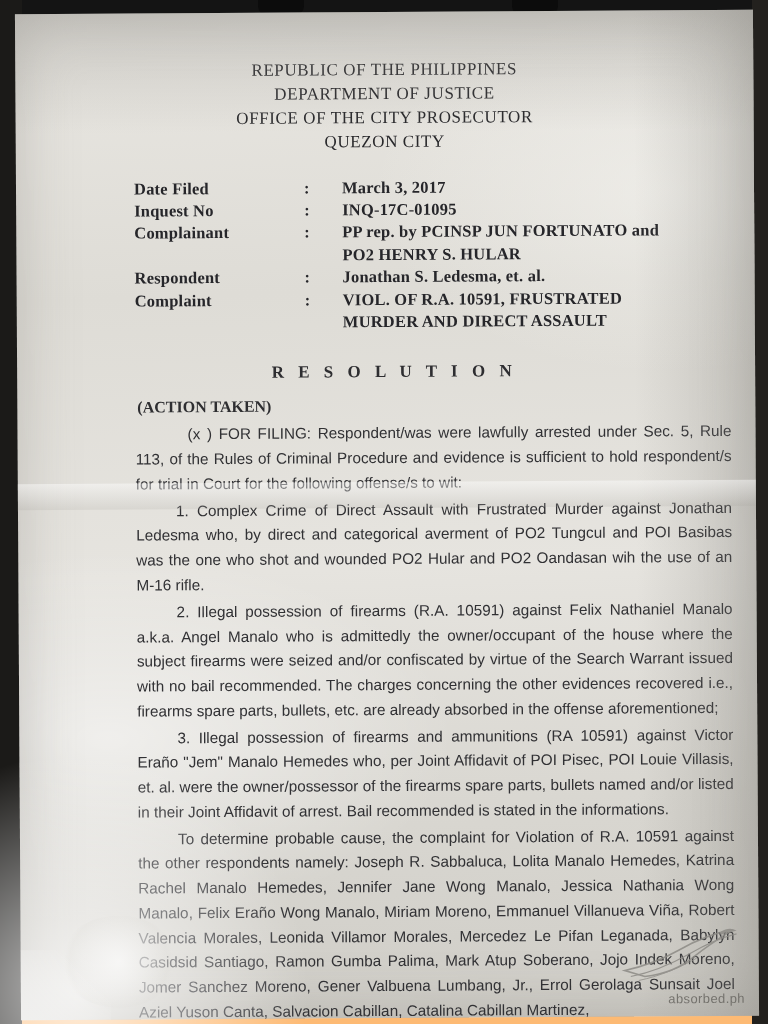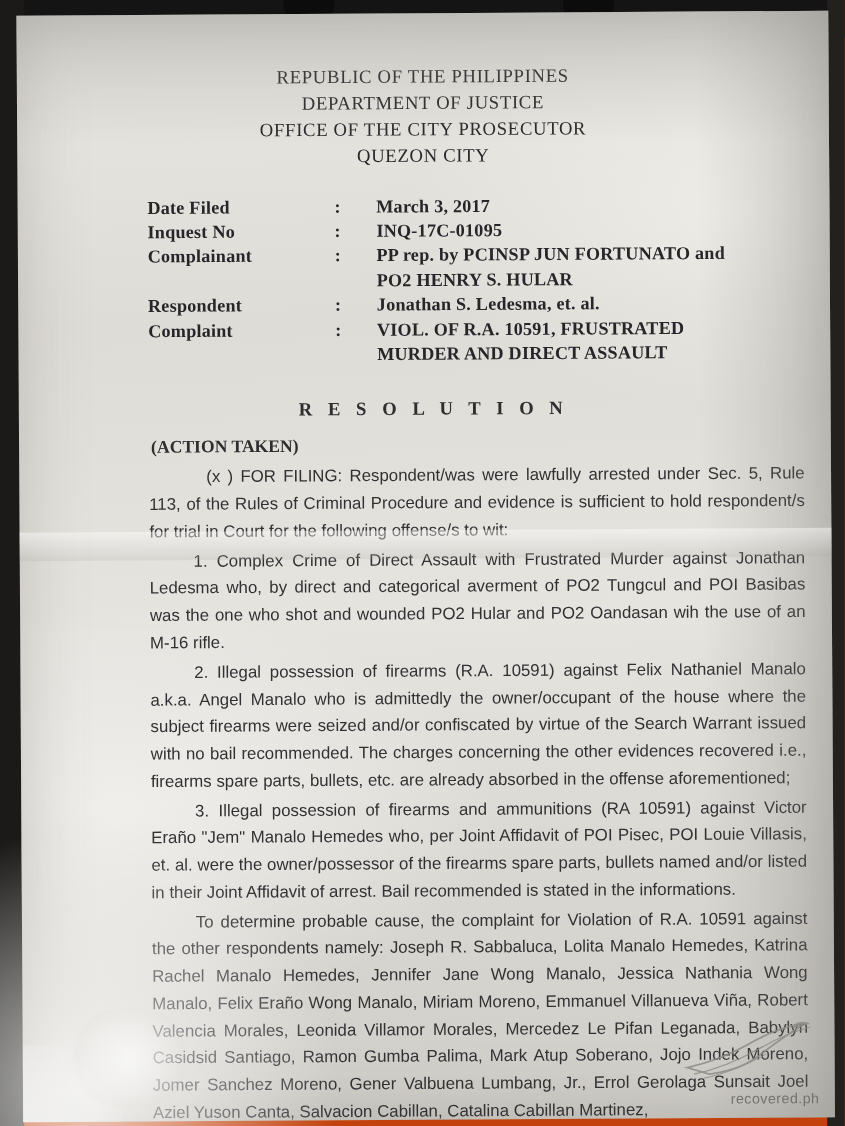--- a/index.html
+++ b/index.html
@@ -11,21 +11,21 @@
     width: 768px;
     height: 1024px;
     overflow: hidden;
     font-family: "Liberation Sans", sans-serif;
   }
 
   #photo {
     position: relative;
     width: 768px;
     height: 1024px;
-    background: #c2410c;
+    background: #fdba74;
     overflow: hidden;
   }
 
   
   .dark-top {
     position: absolute;
     left: 0; top: 0;
     width: 768px; height: 34px;
     background: #141414;
   }
@@ -302,17 +302,17 @@
     <div class="emboss"></div>
     <div class="fold-corner"></div>
 
     <div class="watermark">
       <svg class="wm-eagle" viewBox="0 0 120 58">
         <path d="M4 44 C 22 40, 40 34, 58 24 C 72 16, 88 8, 112 4 C 96 14, 84 22, 74 30 C 62 40, 44 48, 24 50 Z" fill="none" stroke="#8d8b86" stroke-width="1.6"></path>
         <path d="M10 50 C 30 46, 50 38, 68 28 C 84 19, 98 12, 116 8" fill="none" stroke="#8d8b86" stroke-width="1.1"></path>
         <path d="M18 54 C 38 50, 58 42, 76 32" fill="none" stroke="#8d8b86" stroke-width="0.9"></path>
         <path d="M100 6 C 106 2, 112 2, 116 5 C 112 6, 106 7, 100 9 Z" fill="#8d8b86"></path>
       </svg>
-      <div class="wm-text">recovered.ph</div>
+      <div class="wm-text">absorbed.ph</div>
     </div>
 
   </div>
 </div>
 
 </body></html>

